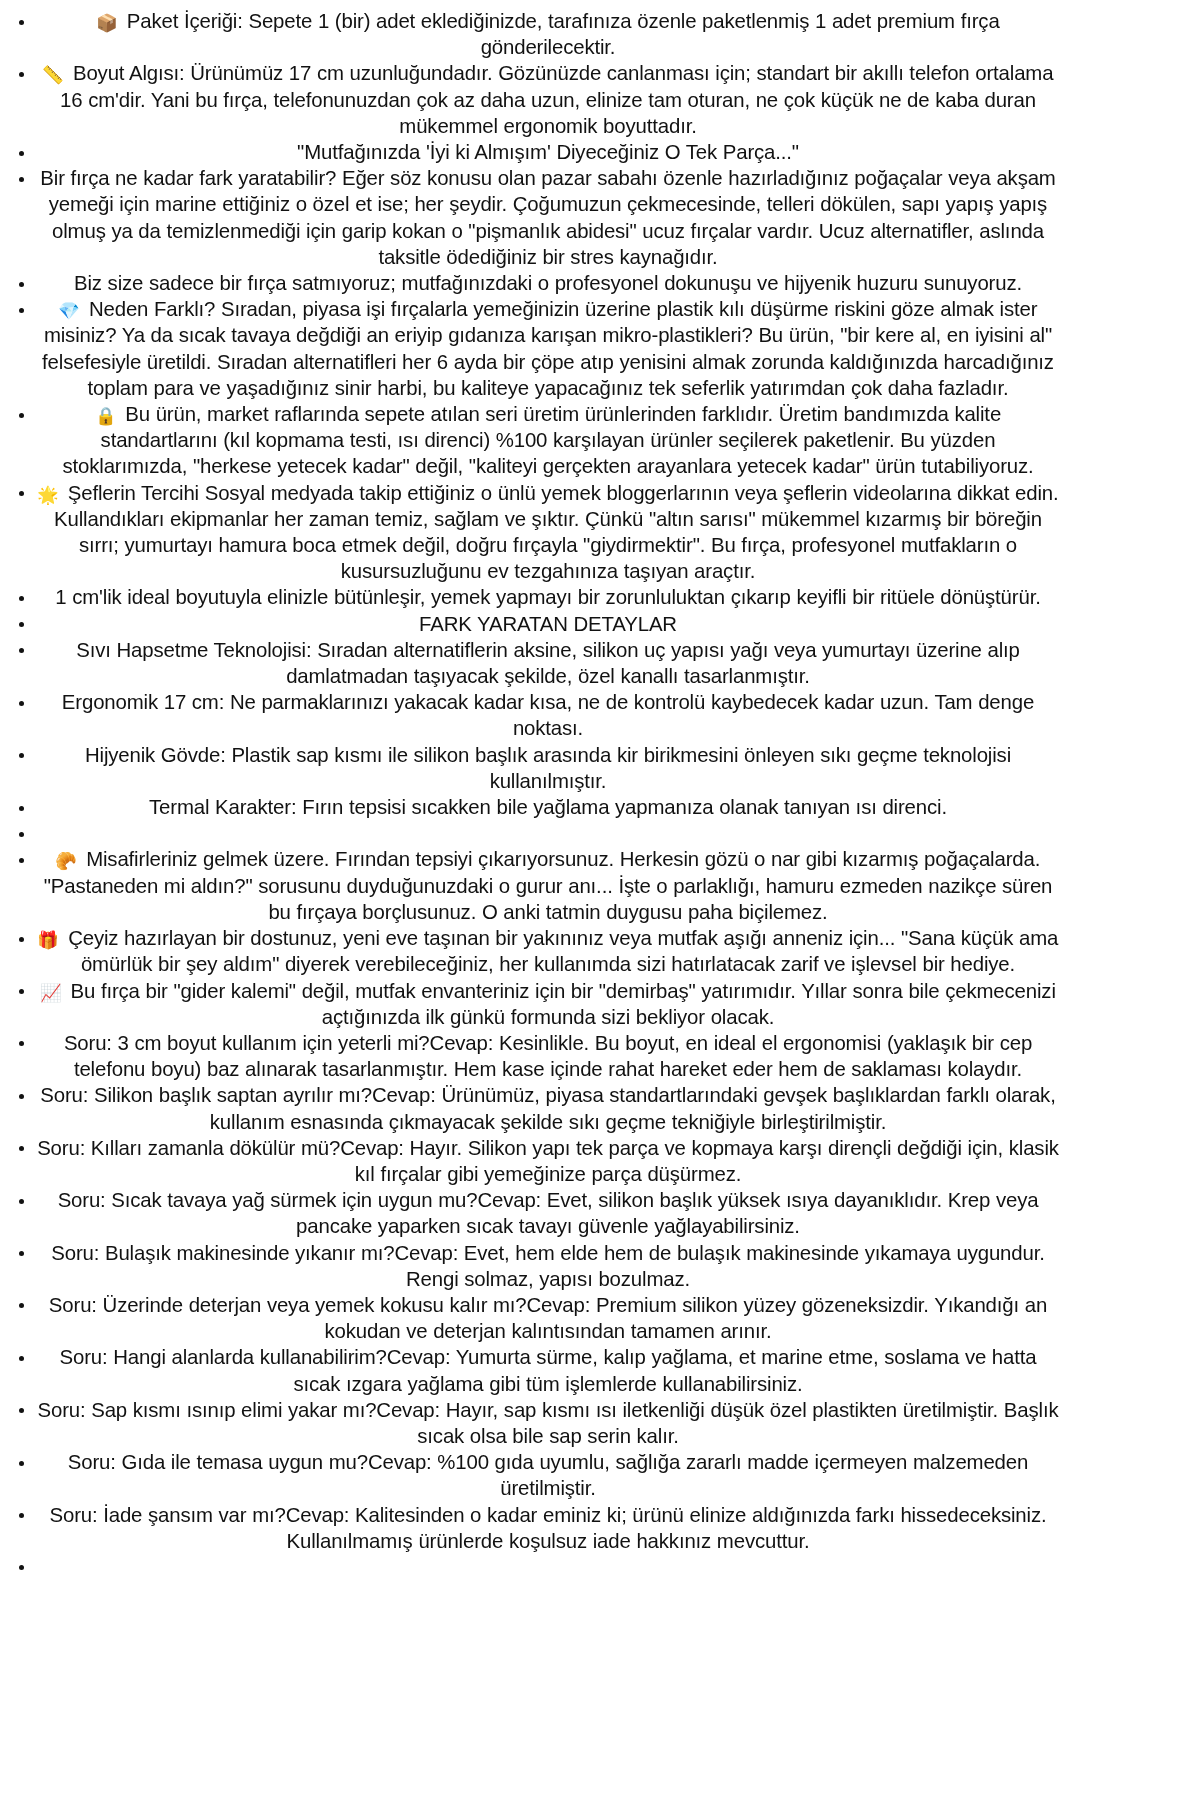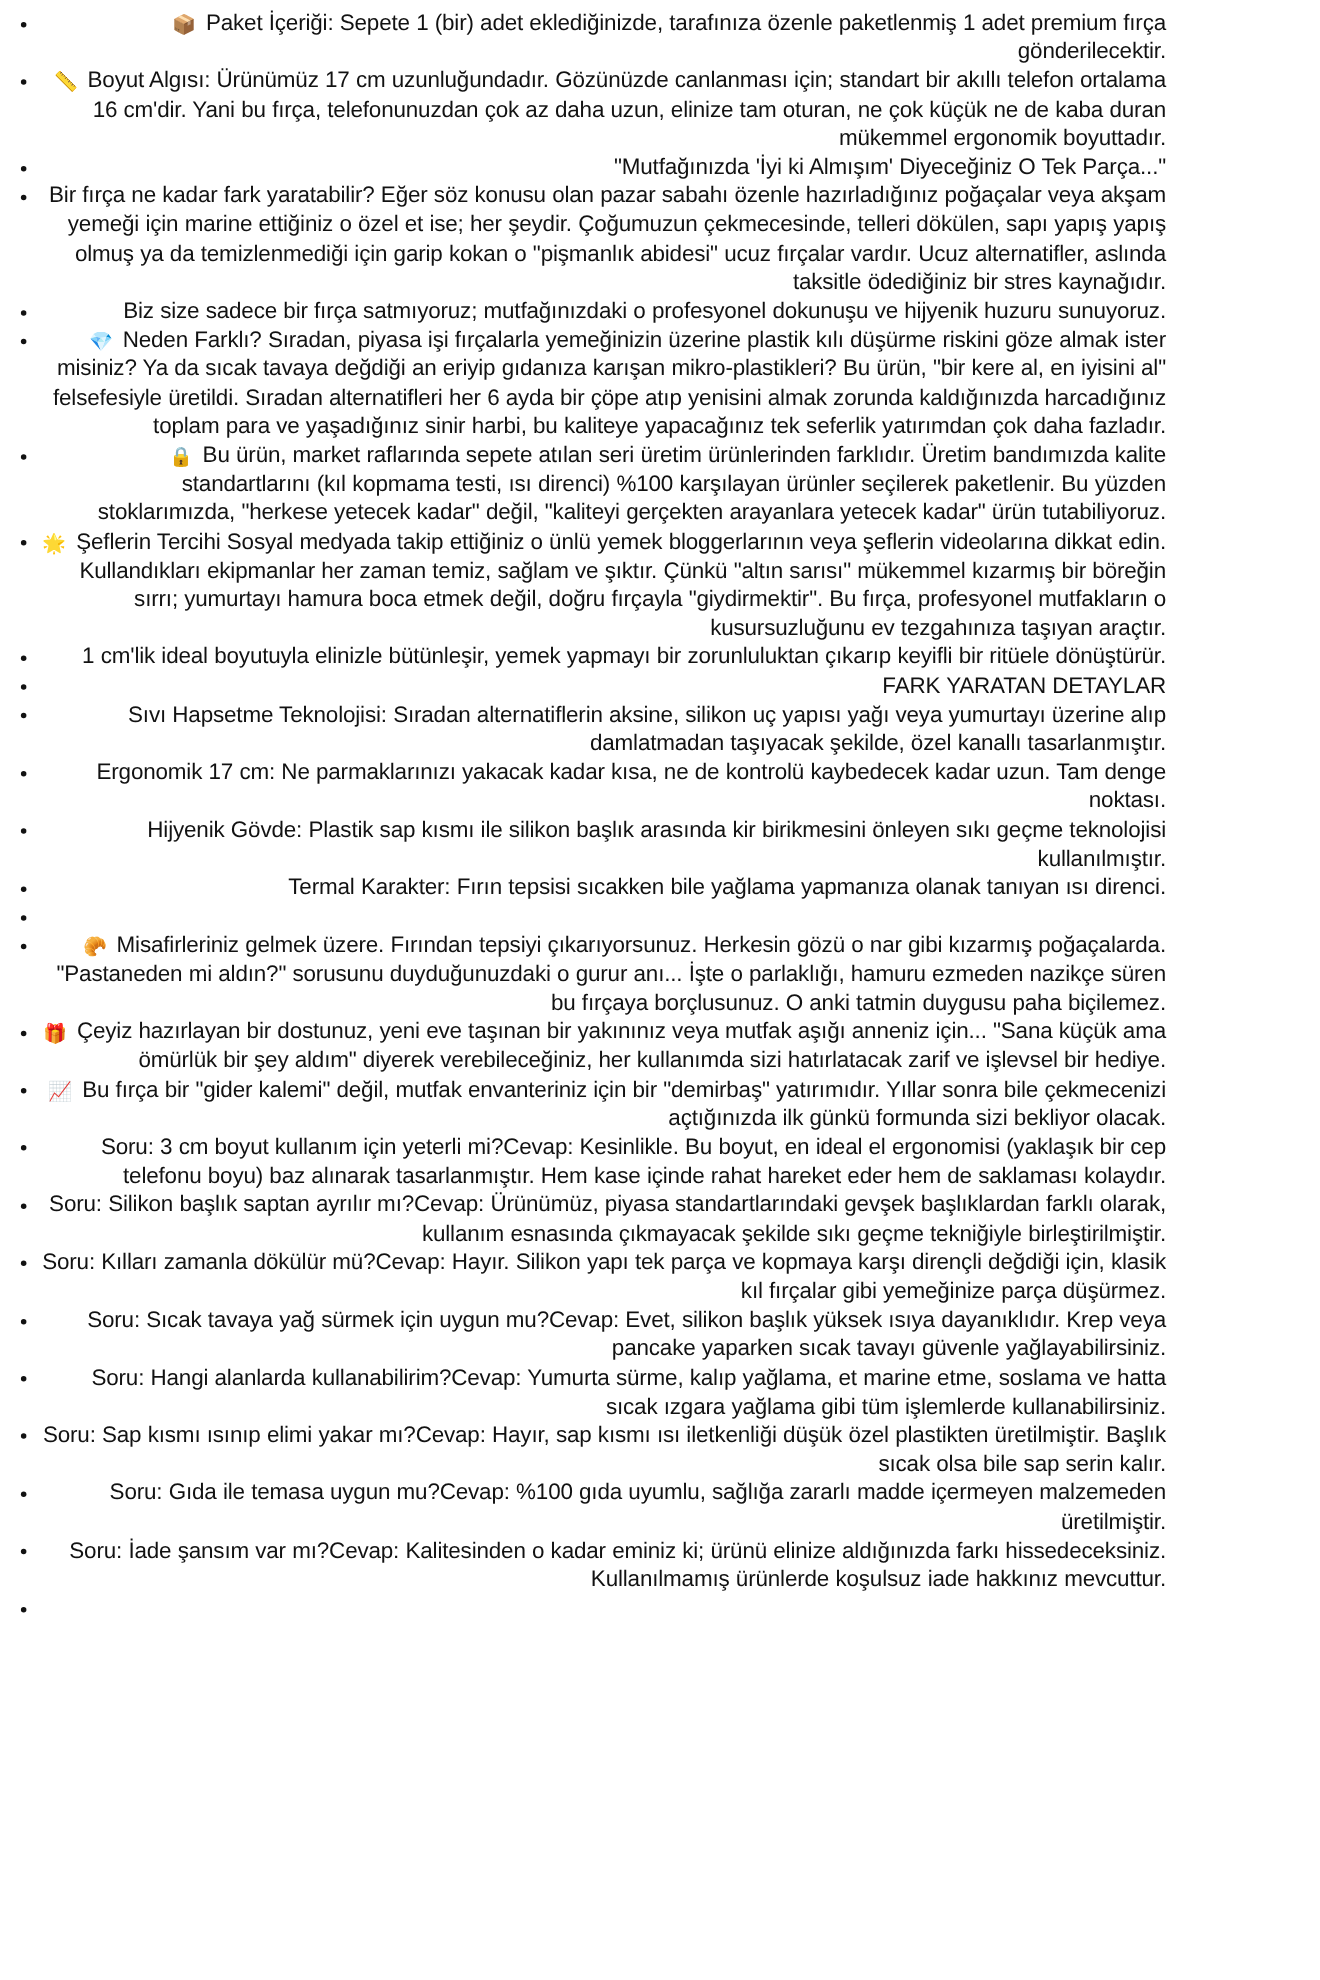--- a/index.html
+++ b/index.html
@@ -28,21 +28,21 @@
     padding: 0;
   }
   ul.bullets > li {
     position: relative;
     padding-left: 30px;
     margin: 0 0 0 0;
     font-size: 20.4px;
     line-height: 26.2px;
     letter-spacing: -0.15px;
     word-spacing: 0.2px;
-    text-align: right;
+    text-align: center;
   }
   ul.bullets > li::before {
     content: "";
     position: absolute;
     left: 13px;
     top: 11.5px;
     width: 5px;
     height: 5px;
     border-radius: 50%;
     background: #121212;
@@ -79,19 +79,21 @@
       <li><span>Hijyenik Gövde: Plastik sap kısmı ile silikon başlık arasında kir birikmesini önleyen sıkı geçme teknolojisi kullanılmıştır.</span></li>
       <li><span>Termal Karakter: Fırın tepsisi sıcakken bile yağlama yapmanıza olanak tanıyan ısı direnci.</span></li>
       <li class="empty"></li>
       <li><span class="emj">🥐</span> <span>Misafirleriniz gelmek üzere. Fırından tepsiyi çıkarıyorsunuz. Herkesin gözü o nar gibi kızarmış poğaçalarda. "Pastaneden mi aldın?" sorusunu duyduğunuzdaki o gurur anı... İşte o parlaklığı, hamuru ezmeden nazikçe süren bu fırçaya borçlusunuz. O anki tatmin duygusu paha biçilemez.</span></li>
       <li><span class="emj">🎁</span> <span>Çeyiz hazırlayan bir dostunuz, yeni eve taşınan bir yakınınız veya mutfak aşığı anneniz için... "Sana küçük ama ömürlük bir şey aldım" diyerek verebileceğiniz, her kullanımda sizi hatırlatacak zarif ve işlevsel bir hediye.</span></li>
       <li><span class="emj">📈</span> <span>Bu fırça bir "gider kalemi" değil, mutfak envanteriniz için bir "demirbaş" yatırımıdır. Yıllar sonra bile çekmecenizi açtığınızda ilk günkü formunda sizi bekliyor olacak.</span></li>
       <li><span>Soru: 3 cm boyut kullanım için yeterli mi?Cevap: Kesinlikle. Bu boyut, en ideal el ergonomisi (yaklaşık bir cep telefonu boyu) baz alınarak tasarlanmıştır. Hem kase içinde rahat hareket eder hem de saklaması kolaydır.</span></li>
       <li><span>Soru: Silikon başlık saptan ayrılır mı?Cevap: Ürünümüz, piyasa standartlarındaki gevşek başlıklardan farklı olarak, kullanım esnasında çıkmayacak şekilde sıkı geçme tekniğiyle birleştirilmiştir.</span></li>
       <li><span>Soru: Kılları zamanla dökülür mü?Cevap: Hayır. Silikon yapı tek parça ve kopmaya karşı dirençli değdiği için, klasik kıl fırçalar gibi yemeğinize parça düşürmez.</span></li>
       <li><span>Soru: Sıcak tavaya yağ sürmek için uygun mu?Cevap: Evet, silikon başlık yüksek ısıya dayanıklıdır. Krep veya pancake yaparken sıcak tavayı güvenle yağlayabilirsiniz.</span></li>
+      <li><span>Soru: Bulaşık makinesinde yıkanır mı?Cevap: Evet, hem elde hem de bulaşık makinesinde yıkamaya uygundur. Rengi solmaz, yapısı bozulmaz.</span></li>
+      <li><span>Soru: Üzerinde deterjan veya yemek kokusu kalır mı?Cevap: Premium silikon yüzey gözeneksizdir. Yıkandığı an kokudan ve deterjan kalıntısından tamamen arınır.</span></li>
       <li><span>Soru: Hangi alanlarda kullanabilirim?Cevap: Yumurta sürme, kalıp yağlama, et marine etme, soslama ve hatta sıcak ızgara yağlama gibi tüm işlemlerde kullanabilirsiniz.</span></li>
       <li><span>Soru: Sap kısmı ısınıp elimi yakar mı?Cevap: Hayır, sap kısmı ısı iletkenliği düşük özel plastikten üretilmiştir. Başlık sıcak olsa bile sap serin kalır.</span></li>
       <li><span>Soru: Gıda ile temasa uygun mu?Cevap: %100 gıda uyumlu, sağlığa zararlı madde içermeyen malzemeden üretilmiştir.</span></li>
       <li><span>Soru: İade şansım var mı?Cevap: Kalitesinden o kadar eminiz ki; ürünü elinize aldığınızda farkı hissedeceksiniz. Kullanılmamış ürünlerde koşulsuz iade hakkınız mevcuttur.</span></li>
       <li class="empty"></li>
     </ul>
 </div>
 
 </body></html>

